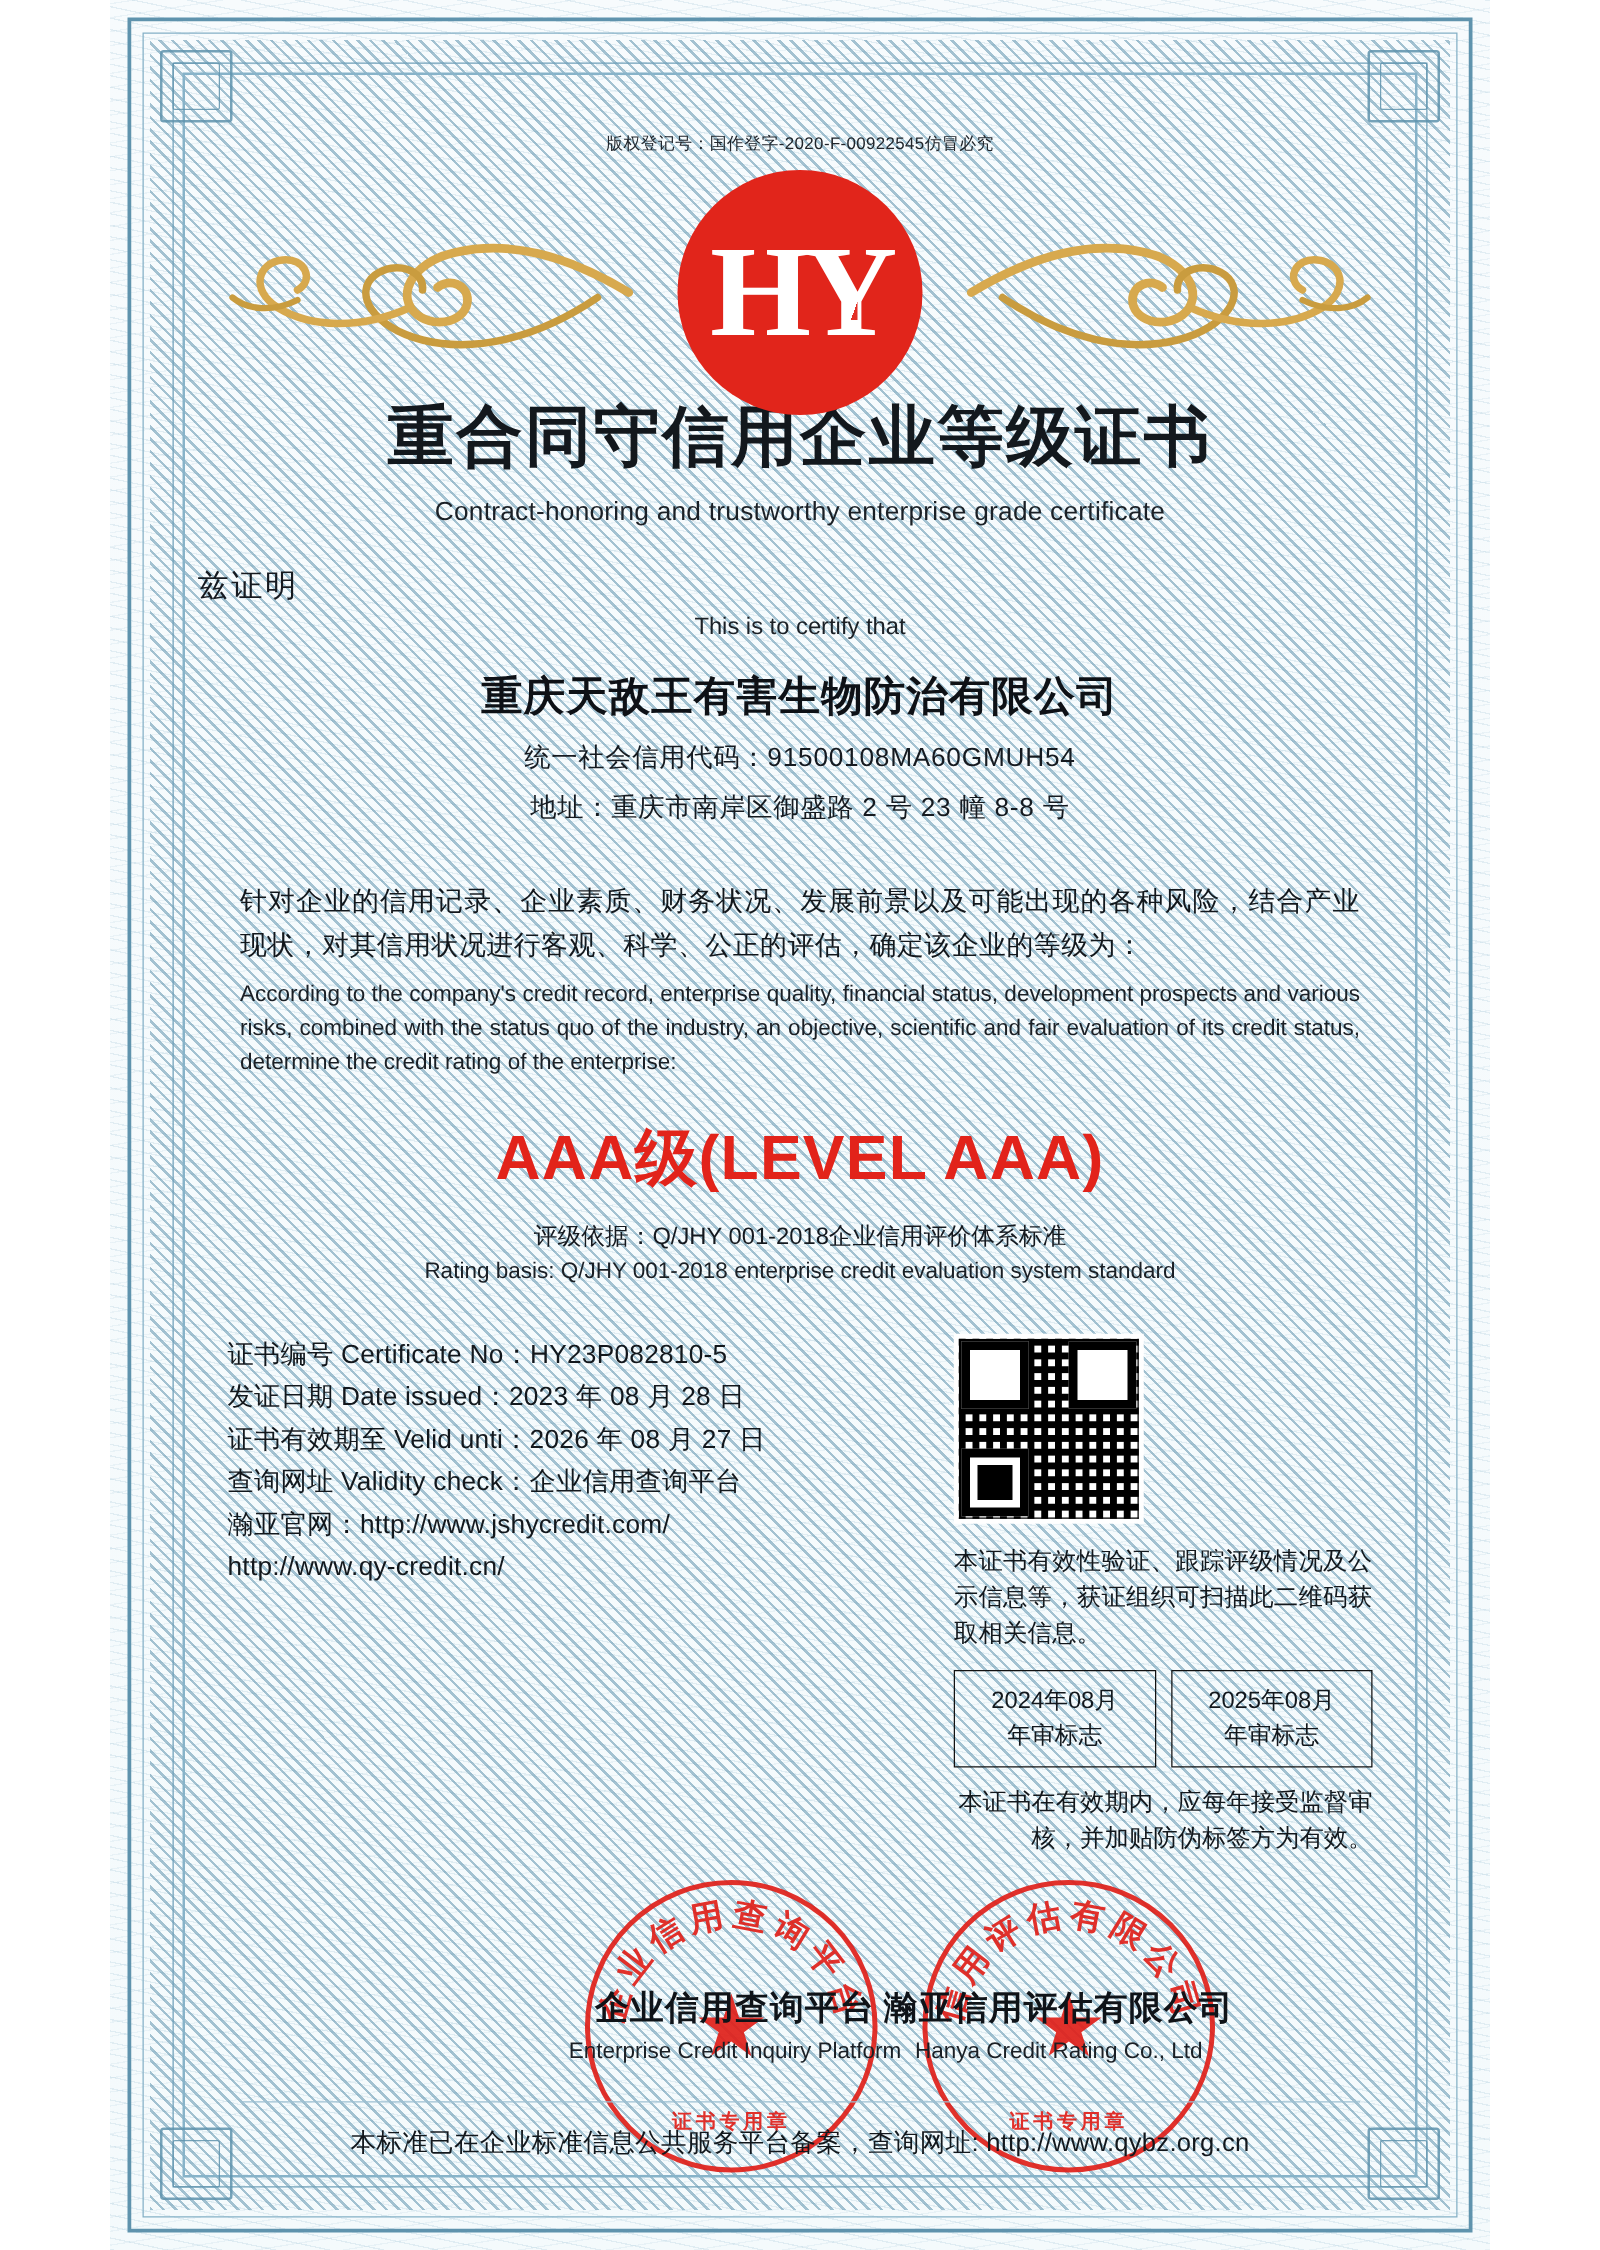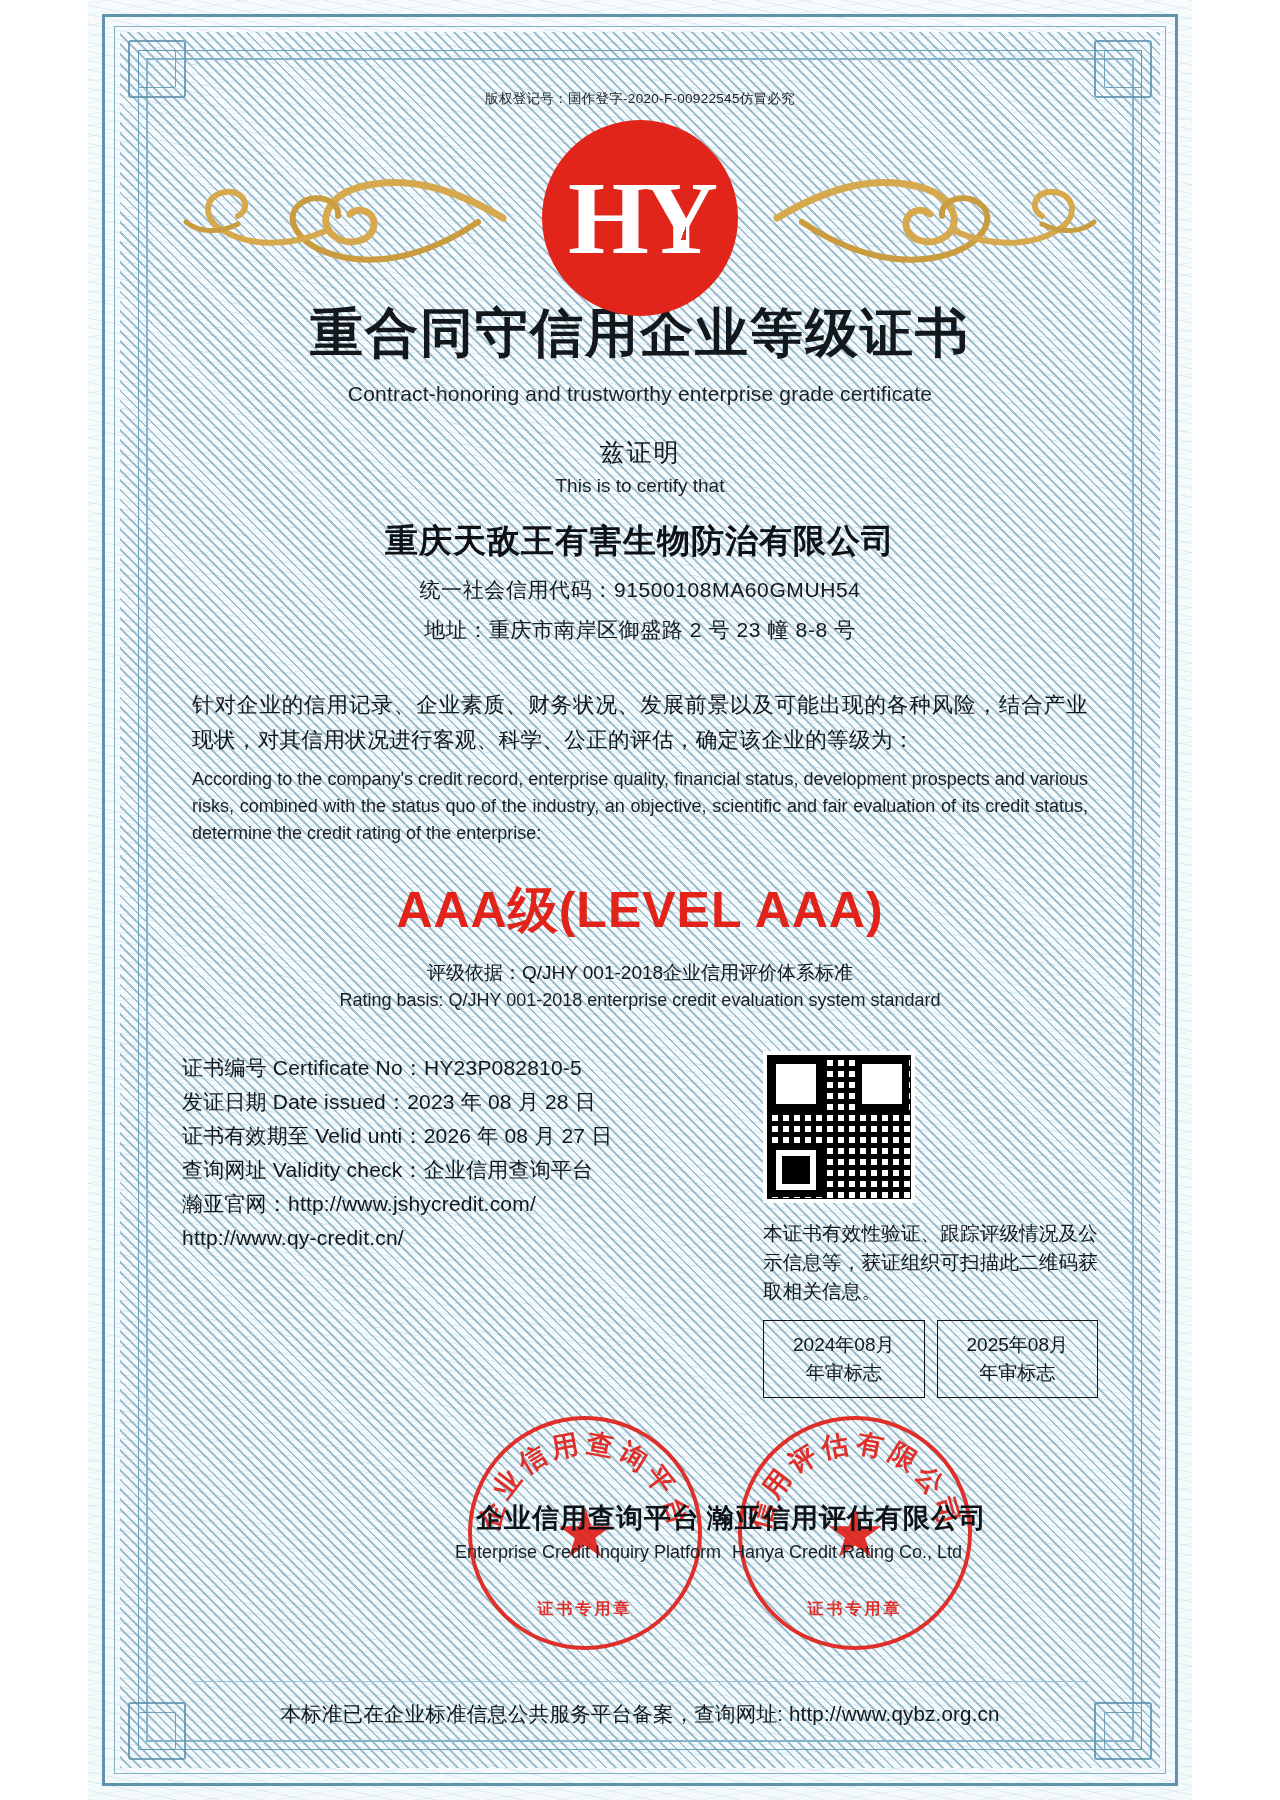--- a/index.html
+++ b/index.html
@@ -60,21 +60,21 @@
   .c-bl{left:40px;bottom:40px;} .c-br{right:40px;bottom:40px;}
 
   
   .content{position:absolute;left:70px;top:66px;right:70px;bottom:66px;}
 
   .copyright{
     text-align:center;
     font-size:13.5px;
     color:#20252b;
     letter-spacing:.3px;
-    margin-top:24px;
+    margin-top:40px;
   }
 
   .logo-row{
     position:relative;
     height:190px;
     margin-top:6px;
   }
   .flourish{
     position:absolute;top:56px;width:330px;height:96px;
   }
@@ -117,21 +117,21 @@
   }
   .title-en{
     text-align:center;
     font-size:21px;
     color:#1b2026;
     margin-top:12px;
     letter-spacing:.2px;
   }
 
   .certify-cn{
-    text-align:center;font-size:25px;color:#15191f;margin-top:30px;letter-spacing:2px;
+    font-size:25px;color:#15191f;margin-top:30px;letter-spacing:2px;
   }
   .certify-en{
     text-align:center;font-size:19px;color:#1b2026;margin-top:6px;
   }
   .company{
     text-align:center;
     font-family:"Liberation Serif", serif;
     font-weight:bold;
     font-size:33px;
     color:#0e1116;
@@ -331,20 +331,21 @@
           <div class="year-box">
             <div>2024年08月</div>
             <div>年审标志</div>
           </div>
           <div class="year-box">
             <div>2025年08月</div>
             <div>年审标志</div>
           </div>
         </div>
 
+        <div class="note-bottom">本证书在有效期内，应每年接受监督审核，并加贴防伪标签方为有效。</div>
       </div>
     </div>
 
     <div class="seals">
       <div class="seal seal-left">
         <svg class="arc" viewBox="0 0 226 226">
           <defs>
             <path id="arcL" d="M 26,120 A 87,87 0 0 1 200,120" fill="none"></path>
           </defs>
           <text font-size="27" font-weight="bold" fill="#e0201a" letter-spacing="5" font-family="Liberation Serif, serif">

